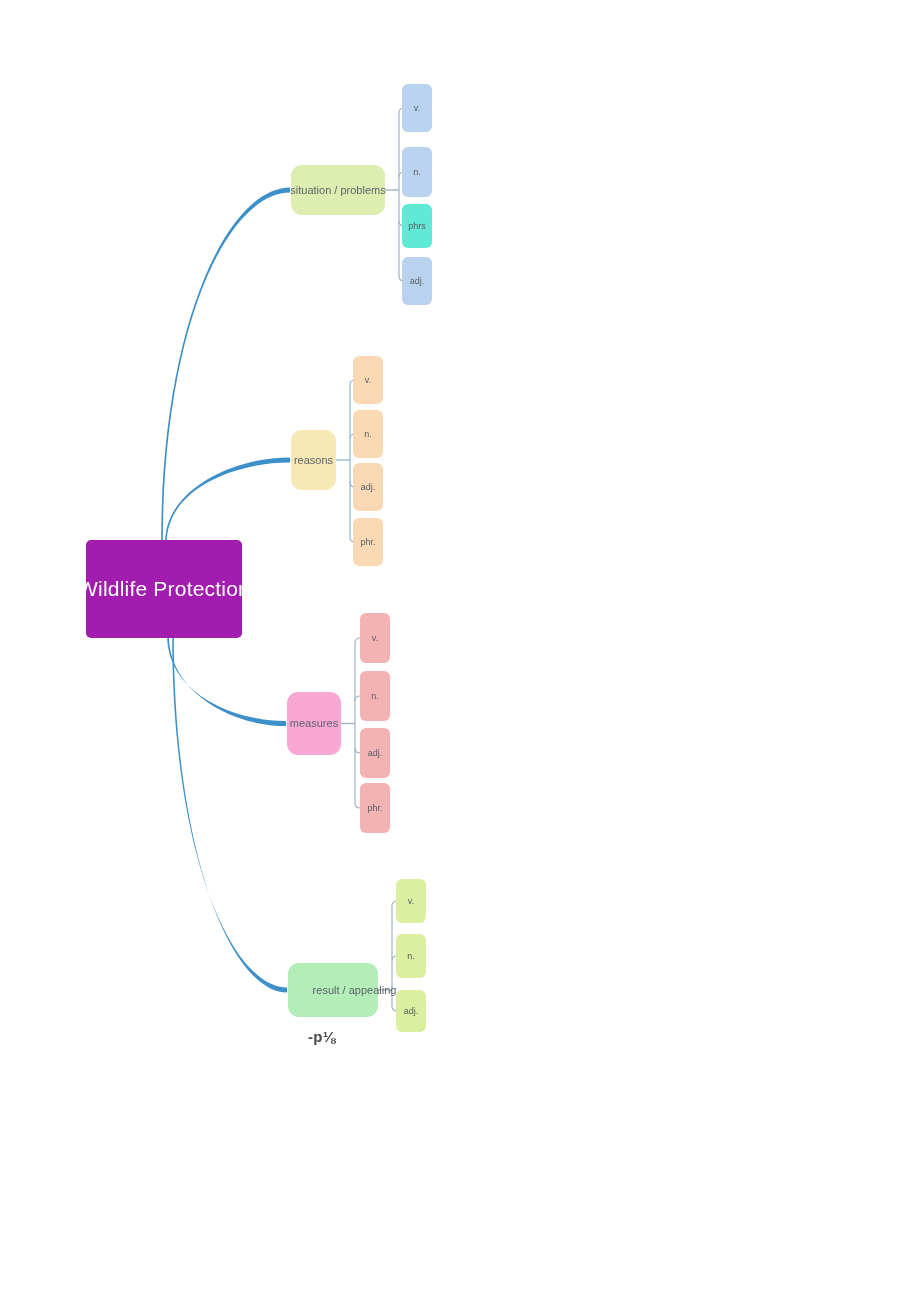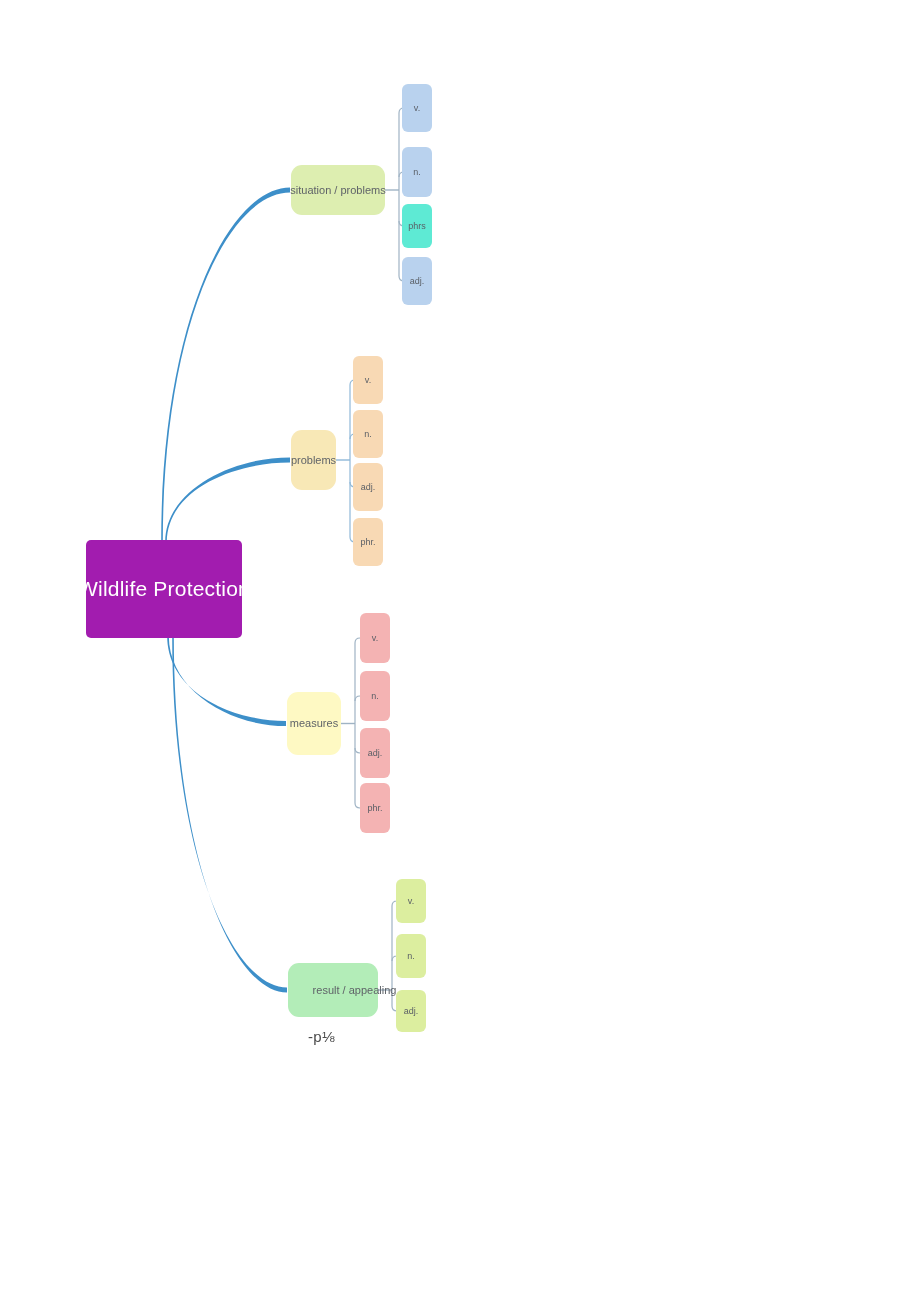--- a/index.html
+++ b/index.html
@@ -54,20 +54,21 @@
     font-size: 9px;
     color: #5a5f66;
     border-radius: 6px;
   }
   .page-marker {
     position: absolute;
     font-size: 15px;
     color: #4a4a4a;
     letter-spacing: 0.3px;
     white-space: nowrap;
+    font-weight: bold;
   }
 </style>
 </head>
 <body>
 
 <div id="canvas">
 
   <svg id="connectors" viewBox="0 0 920 1301" preserveAspectRatio="none" aria-hidden="true">
       <path d="M 161.2 542 C 161.04 323.76, 228.56 187.4, 290 187.4 L 290 192.6 C 228.56 192.6, 162.96 323.76, 162.8 542 Z" fill="#3d8fc9" stroke="none"></path>
       <line x1="385" y1="190" x2="399" y2="190" stroke="#9fb3c4" stroke-width="1.4"></line>
@@ -111,35 +112,35 @@
       <div class="node node-leaf" style="left: 402px; top: 147px; width: 30px; height: 50px; background: rgb(185, 210, 238);">
         <span>n.</span>
       </div>
       <div class="node node-leaf" style="left: 402px; top: 204px; width: 30px; height: 44px; background: #5eead4;">
         <span>phrs</span>
       </div>
       <div class="node node-leaf" style="left: 402px; top: 257px; width: 30px; height: 48px; background: rgb(185, 210, 238);">
         <span>adj.</span>
       </div>
       <div class="node node-branch" style="left: 291px; top: 430px; width: 45px; height: 60px; background: rgb(248, 232, 182);">
-        <span>problems</span>
+        <span>reasons</span>
       </div>
       <div class="node node-leaf" style="left: 353px; top: 356px; width: 30px; height: 48px; background: rgb(248, 217, 180);">
         <span>v.</span>
       </div>
       <div class="node node-leaf" style="left: 353px; top: 410px; width: 30px; height: 48px; background: rgb(248, 217, 180);">
         <span>n.</span>
       </div>
       <div class="node node-leaf" style="left: 353px; top: 463px; width: 30px; height: 48px; background: rgb(248, 217, 180);">
         <span>adj.</span>
       </div>
       <div class="node node-leaf" style="left: 353px; top: 518px; width: 30px; height: 48px; background: rgb(248, 217, 180);">
         <span>phr.</span>
       </div>
-      <div class="node node-branch" style="left: 287px; top: 692px; width: 54px; height: 63px; background: #fef9c3;">
+      <div class="node node-branch" style="left: 287px; top: 692px; width: 54px; height: 63px; background: #f9a8d4;">
         <span>measures</span>
       </div>
       <div class="node node-leaf" style="left: 360px; top: 613px; width: 30px; height: 50px; background: rgb(244, 179, 179);">
         <span>v.</span>
       </div>
       <div class="node node-leaf" style="left: 360px; top: 671px; width: 30px; height: 50px; background: rgb(244, 179, 179);">
         <span>n.</span>
       </div>
       <div class="node node-leaf" style="left: 360px; top: 728px; width: 30px; height: 50px; background: rgb(244, 179, 179);">
         <span>adj.</span>

